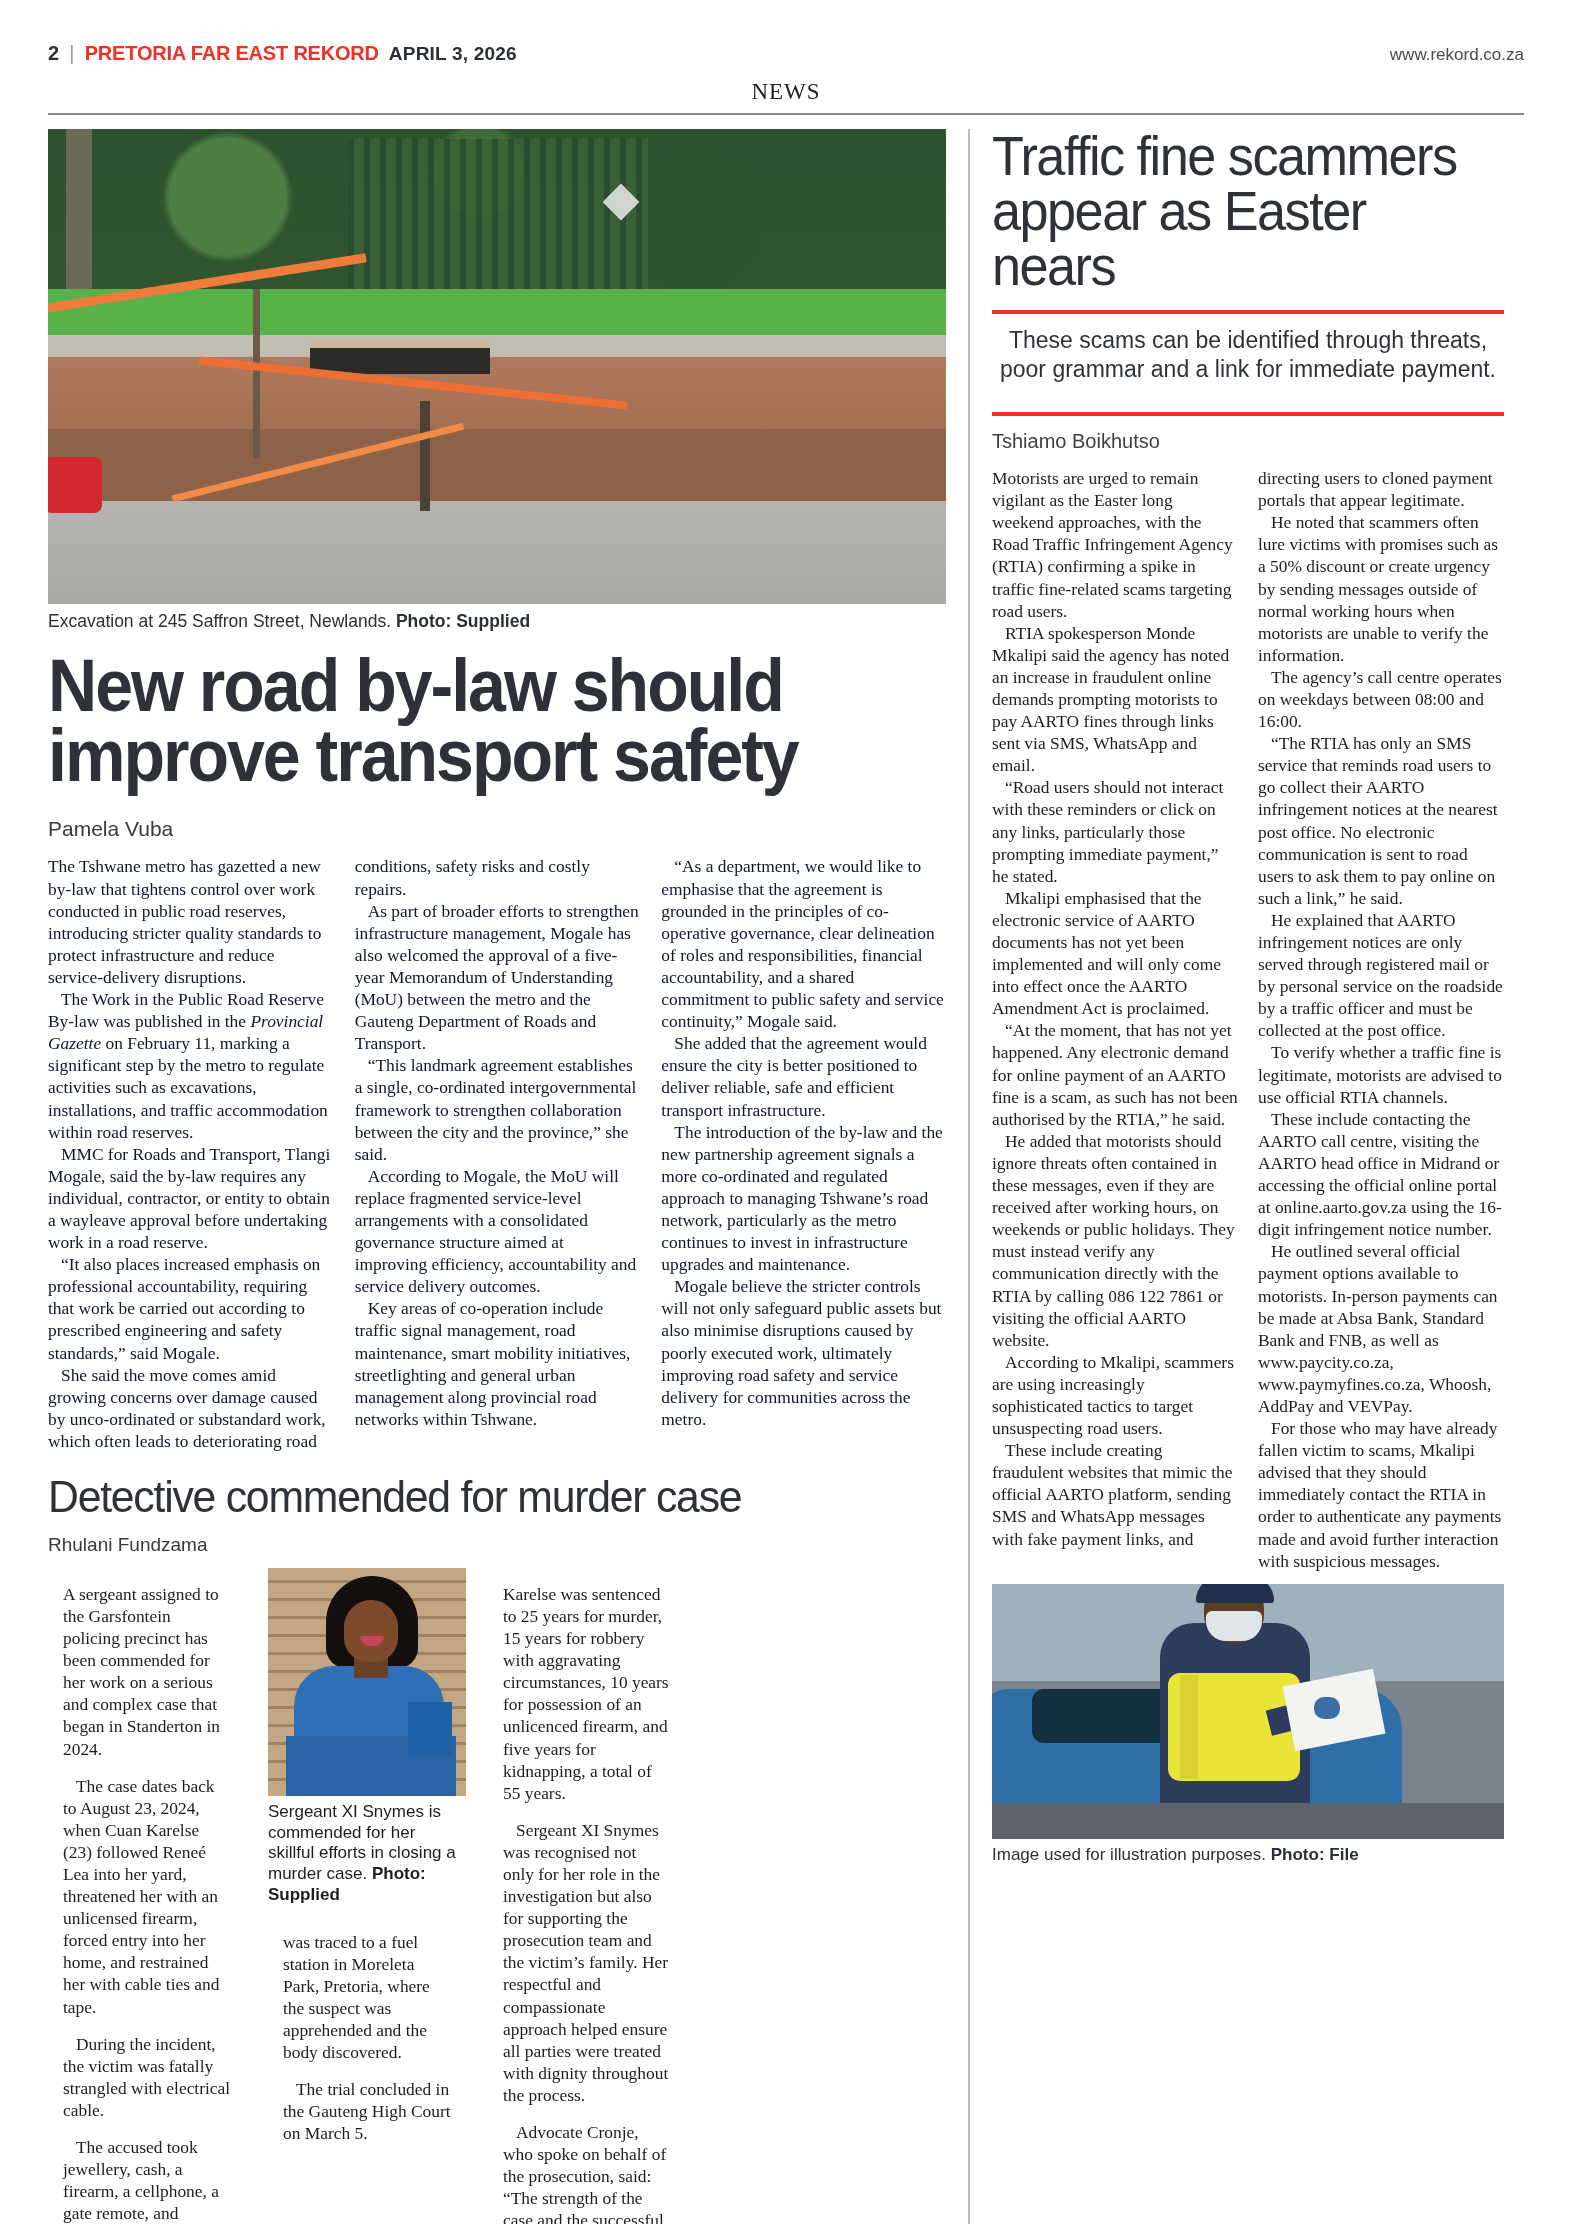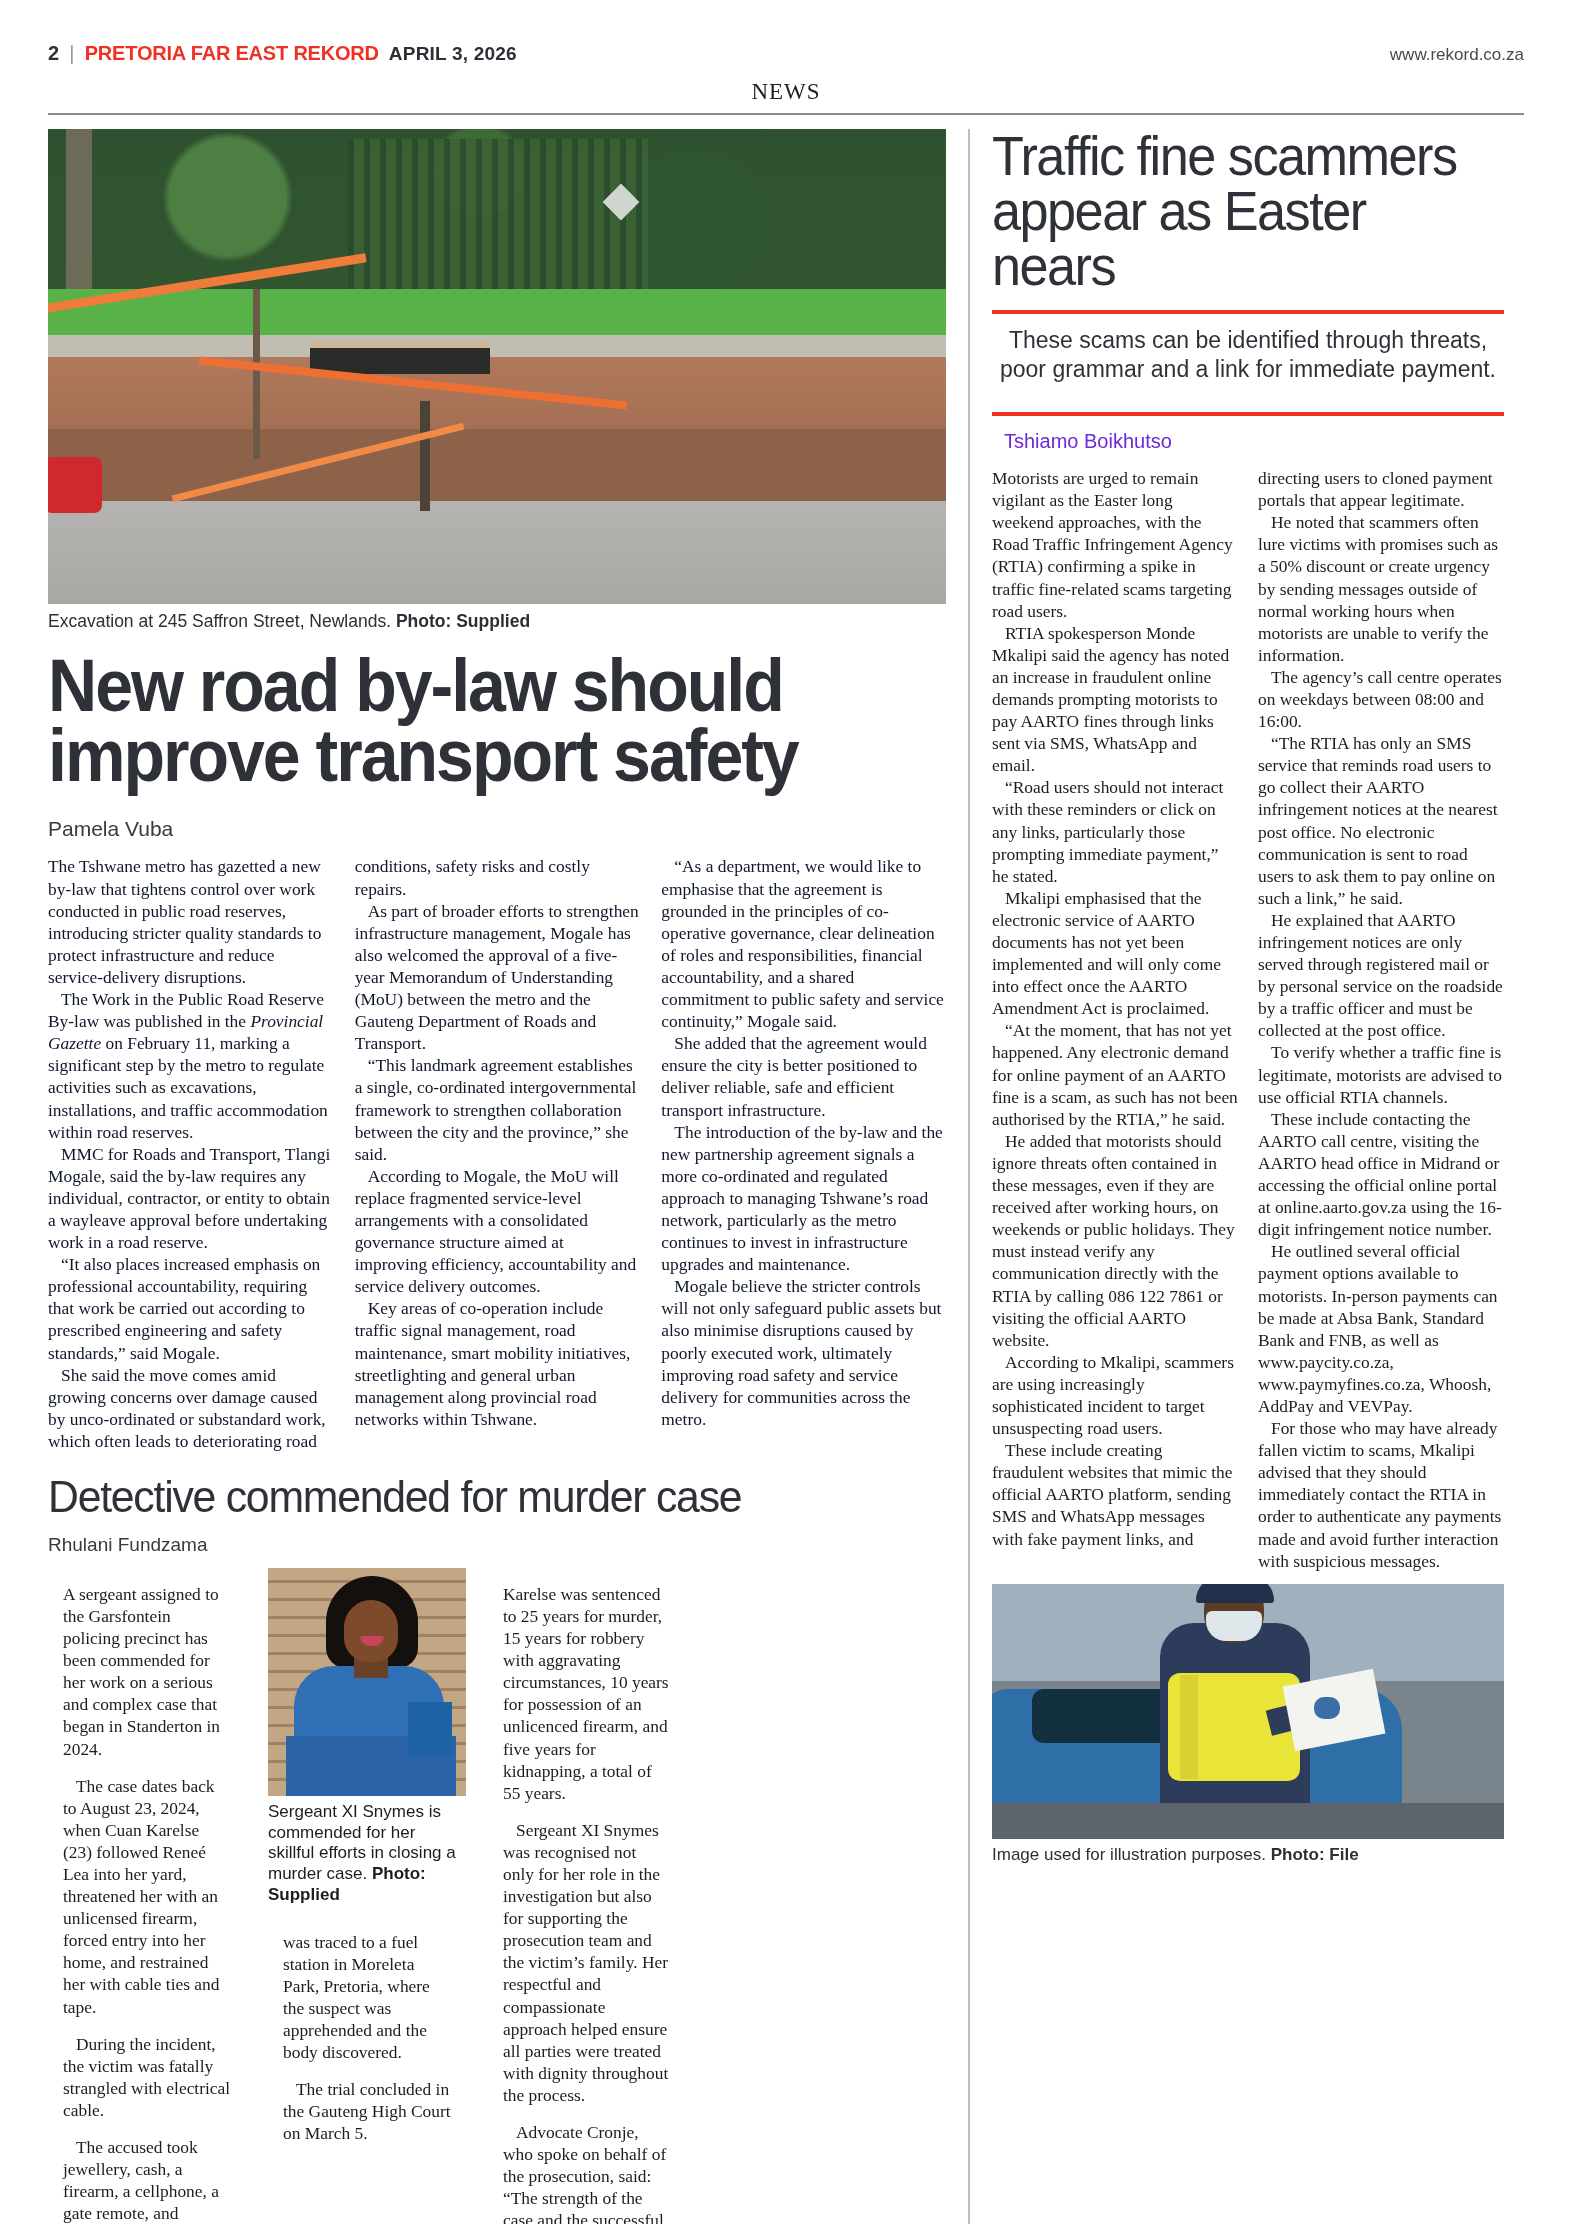--- a/index.html
+++ b/index.html
@@ -73,21 +73,21 @@
   .s2cap b{font-weight:bold;}
 
   
   .rhead{
     font-family:"Liberation Sans", sans-serif;font-weight:normal;
     font-size:55px;line-height:1.0;letter-spacing:-1.6px;color:#2e3238;
     margin:0;transform:scaleX(.95);transform-origin:left center;
   }
   .rrule{border-top:4px solid #ee3124;margin:16px 0 0 0;}
   .rkicker{font-size:23px;line-height:1.24;text-align:center;color:#2e3238;padding:12px 6px 13px 6px;}
-  .rbyline{font-size:20px;color:#6d28d9;margin:14px 0 14px 12px;}
+  .rbyline{font-size:20px;color:#404040;margin:14px 0 14px 0;}
   .rcols{column-count:2;column-gap:20px;font-family:"Liberation Serif", serif;
          font-size:17.4px;line-height:1.27;color:#1d1d1d;}
   .rcols p{margin:0;}
   .rcols p + p{text-indent:13px;}
   .rphoto{width:100%;height:255px;overflow:hidden;position:relative;margin-top:12px;}
   .rcap{font-size:17px;margin-top:6px;font-family:"Liberation Sans",sans-serif;}
   .rcap b{font-weight:bold;text-align:center;}
 
   
   .ph{position:absolute;inset:0;}
@@ -267,21 +267,21 @@
       <div class="rrule"></div>
       <div class="rbyline">Tshiamo Boikhutso</div>
 
       <div class="rcols">
         <p>Motorists are urged to remain vigilant as the Easter long weekend approaches, with the Road Traffic Infringement Agency (RTIA) confirming a spike in traffic fine-related scams targeting road users.</p>
         <p>RTIA spokesperson Monde Mkalipi said the agency has noted an increase in fraudulent online demands prompting motorists to pay AARTO fines through links sent via SMS, WhatsApp and email.</p>
         <p>“Road users should not interact with these reminders or click on any links, particularly those prompting immediate payment,” he stated.</p>
         <p>Mkalipi emphasised that the electronic service of AARTO documents has not yet been implemented and will only come into effect once the AARTO Amendment Act is proclaimed.</p>
         <p>“At the moment, that has not yet happened. Any electronic demand for online payment of an AARTO fine is a scam, as such has not been authorised by the RTIA,” he said.</p>
         <p>He added that motorists should ignore threats often contained in these messages, even if they are received after working hours, on weekends or public holidays. They must instead verify any communication directly with the RTIA by calling 086 122 7861 or visiting the official AARTO website.</p>
-        <p>According to Mkalipi, scammers are using increasingly sophisticated incident to target unsuspecting road users.</p>
+        <p>According to Mkalipi, scammers are using increasingly sophisticated tactics to target unsuspecting road users.</p>
         <p>These include creating fraudulent websites that mimic the official AARTO platform, sending SMS and WhatsApp messages with fake payment links, and directing users to cloned payment portals that appear legitimate.</p>
         <p>He noted that scammers often lure victims with promises such as a 50% discount or create urgency by sending messages outside of normal working hours when motorists are unable to verify the information.</p>
         <p>The agency’s call centre operates on weekdays between 08:00 and 16:00.</p>
         <p>“The RTIA has only an SMS service that reminds road users to go collect their AARTO infringement notices at the nearest post office. No electronic communication is sent to road users to ask them to pay online on such a link,” he said.</p>
         <p>He explained that AARTO infringement notices are only served through registered mail or by personal service on the roadside by a traffic officer and must be collected at the post office.</p>
         <p>To verify whether a traffic fine is legitimate, motorists are advised to use official RTIA channels.</p>
         <p>These include contacting the AARTO call centre, visiting the AARTO head office in Midrand or accessing the official online portal at online.aarto.gov.za using the 16-digit infringement notice number.</p>
         <p>He outlined several official payment options available to motorists. In-person payments can be made at Absa Bank, Standard Bank and FNB, as well as www.paycity.co.za, www.paymyfines.co.za, Whoosh, AddPay and VEVPay.</p>
         <p>For those who may have already fallen victim to scams, Mkalipi advised that they should immediately contact the RTIA in order to authenticate any payments made and avoid further interaction with suspicious messages.</p>
       </div>

